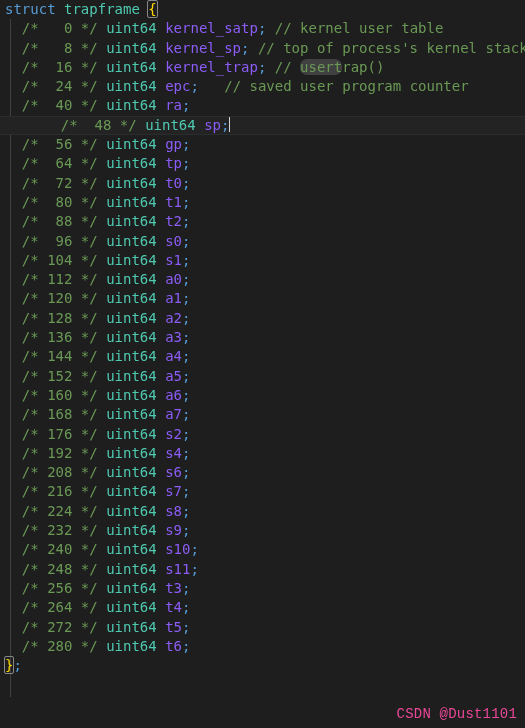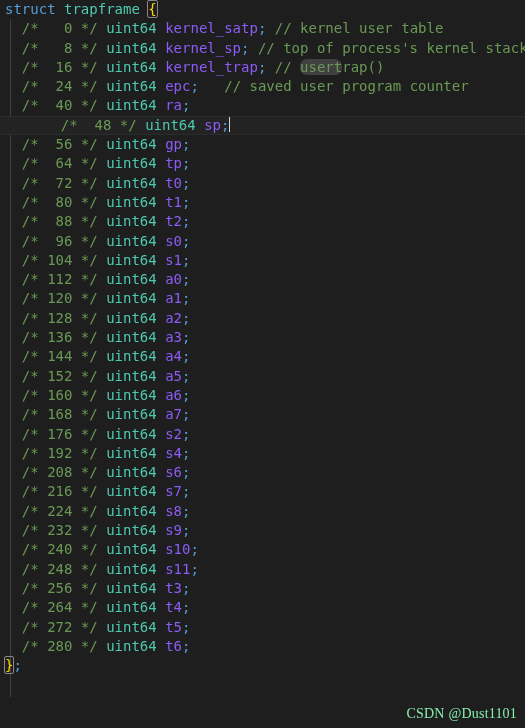--- a/index.html
+++ b/index.html
@@ -92,23 +92,23 @@
     vertical-align: -2px;
     margin-left: 0px;
     margin-right: -1px;
   }
 
   
   #watermark {
     position: absolute;
     right: 8px;
     bottom: 6px;
-    font-family: Liberation Serif, serif;
+    font-family: Liberation Mono, monospace;
     font-size: 14px;
-    color: #86efac;
+    color: #ec4899;
     letter-spacing: 0.2px;
     user-select: none;
   }
 </style>
 </head>
 <body>
 
 <div id="editor">
 
   <div class="indent-guide"></div>

